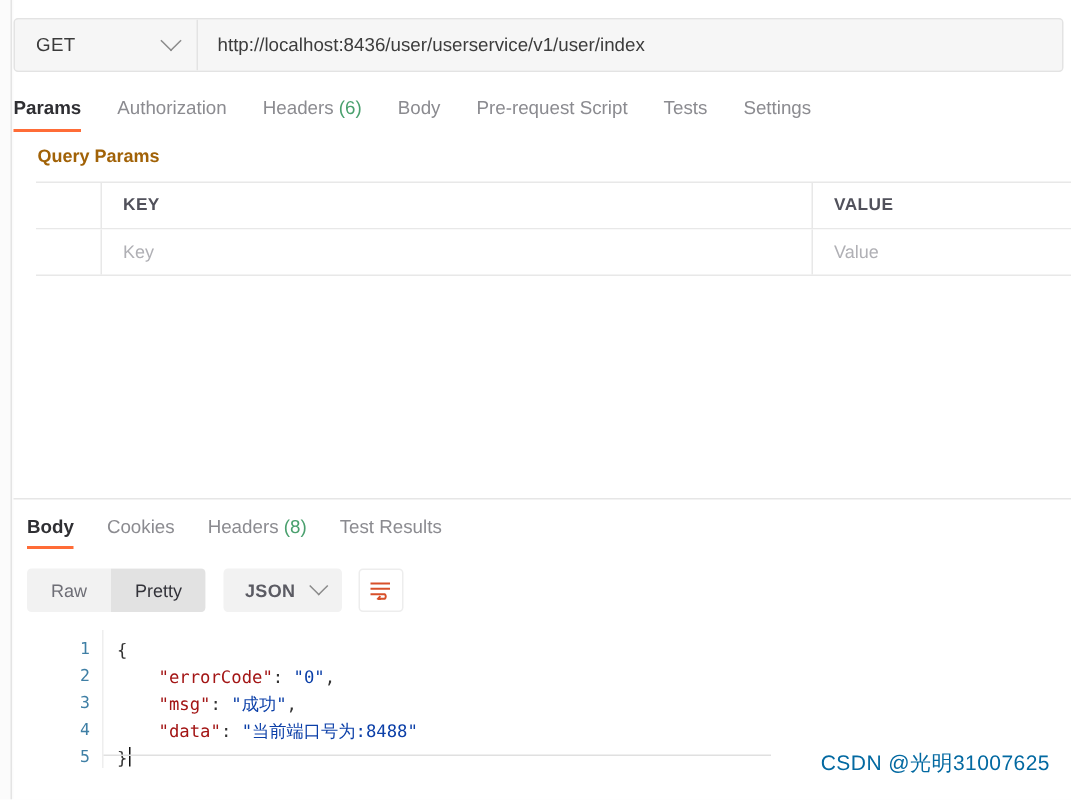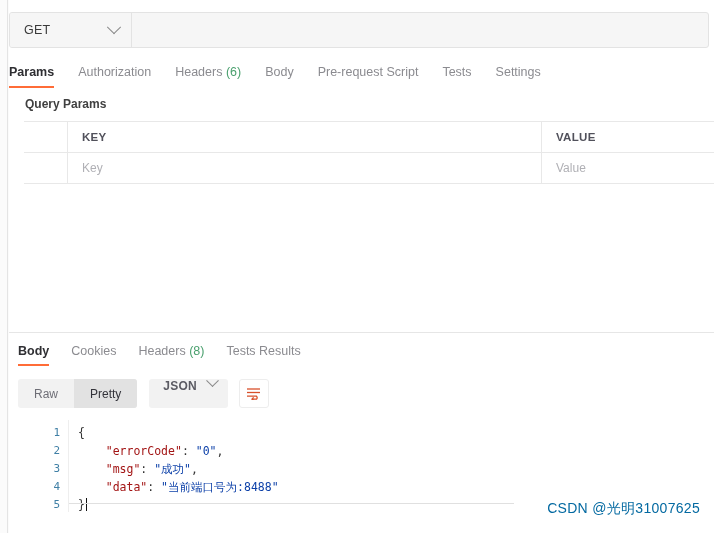--- a/index.html
+++ b/index.html
@@ -128,21 +128,21 @@
   }
   .cnt { color: #4aa06e; }
 
   
   .qp-title {
     position: absolute;
     left: 25px;
     top: 97px;
     font-size: 12px;
     font-weight: bold;
-    color: #404040;
+    color: #a16207;
   }
   .ptable {
     position: absolute;
     left: 24px;
     top: 121px;
     width: 705px;
     border-top: 1px solid #e8e8e8;
     box-sizing: border-box;
   }
   .prow {
@@ -257,20 +257,21 @@
   .seg.active {
     background: #e2e2e2;
     color: #33333a;
   }
   .fmt-select {
     margin-left: 12px;
     height: 29px;
     background: #f2f2f2;
     border-radius: 3px;
     display: flex;
+    align-items: center;
     padding: 0 11px 0 14px;
     cursor: pointer;
   }
   .fmt-label {
     font-size: 12px;
     color: #5b5b63;
     font-weight: bold;
     letter-spacing: .2px;
   }
   .fmt-chev {
@@ -373,20 +374,21 @@
 <div id="app">
 
   <div class="left-gutter"></div>
   <div class="content"></div>
 
   <div class="url-bar">
     <div class="method-select">
       <span class="method-label">GET</span>
       <span class="chev"></span>
     </div>
+    <div class="url-input">http://localhost:8436/user/userservice/v1/user/index</div>
   </div>
 
   <div class="req-tabs">
     <div class="rtab active">
       <span>Params</span>
     </div>
     <div class="rtab">
       <span>Authorization</span>
     </div>
     <div class="rtab">
@@ -437,21 +439,21 @@
       <span>Body</span>
     </div>
     <div class="restab">
       <span>Cookies</span>
     </div>
     <div class="restab">
       <span>Headers</span>
       <span class="cnt">(8)</span>
     </div>
     <div class="restab">
-      <span>Tests Results</span>
+      <span>Test Results</span>
     </div>
   </div>
 
   <div class="view-row">
     <div class="seg-group">
       <div class="seg">
         <span>Raw</span>
       </div>
       <div class="seg active">
         <span>Pretty</span>

